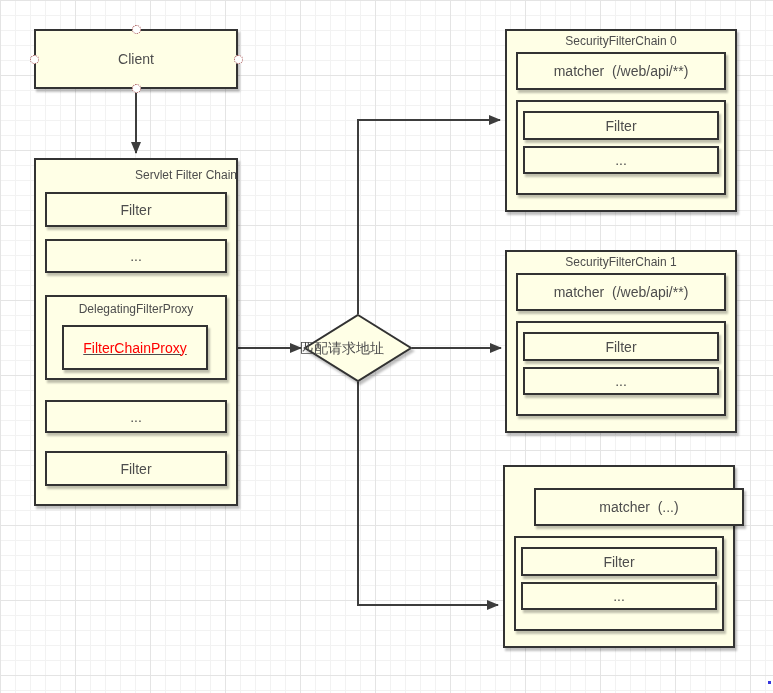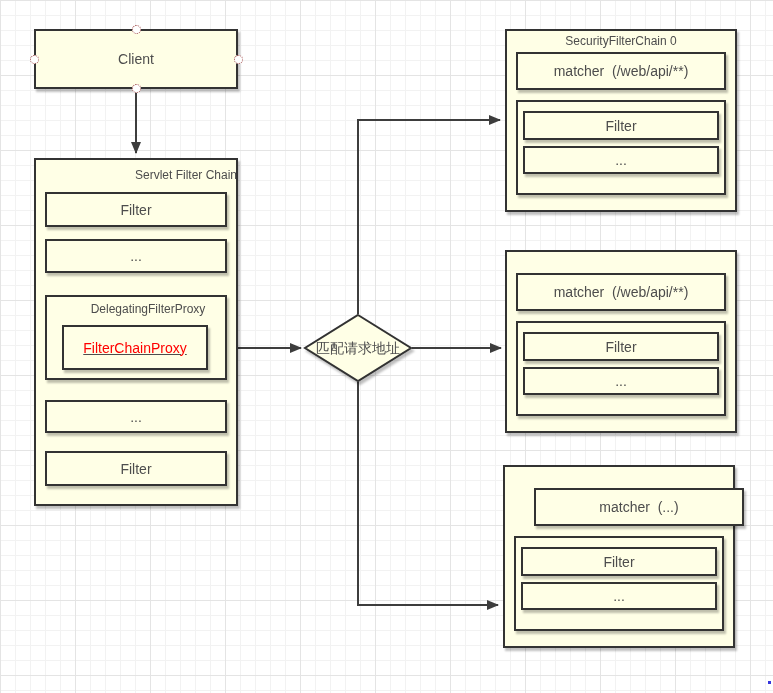--- a/index.html
+++ b/index.html
@@ -38,21 +38,21 @@
     position:absolute;box-sizing:border-box;
     font-size:12px;text-align:center;color:#4d4d4d;
   }
   .cp{
     position:absolute;width:7px;height:7px;border-radius:50%;
     background:#ffffff;border:1.5px dotted #a04a4a;
     box-sizing:content-box;
   }
   #decision-label{
     position:absolute;left:300px;top:340px;width:116px;
-    text-align:center;font-size:14px;color:#4d4d4d;
+    text-align:left;font-size:14px;color:#4d4d4d;
     white-space:nowrap;
   }
   #stray-dot{
     position:absolute;left:768px;top:681px;width:3px;height:3px;
     background:#3535dd;
   }
 </style>
 </head>
 <body>
 
@@ -91,21 +91,21 @@
   <div class="title-line" style="left:34px;top:168px;width:224px;margin-left:40px;">Servlet Filter Chain</div>
 
   <div class="node" style="left:45px;top:192px;width:182px;height:35px;">
     <span class="lbl">Filter</span>
   </div>
   <div class="node" style="left:45px;top:239px;width:182px;height:34px;">
     <span class="lbl">...</span>
   </div>
 
   <div class="node container" style="left:45px;top:295px;width:182px;height:85px;"></div>
-  <div class="title-line red" style="left:45px;top:302px;width:182px;margin-left:12px;">DelegatingFilterProxy</div>
+  <div class="title-line red" style="left:45px;top:302px;width:182px;">DelegatingFilterProxy</div>
   <div class="node" style="left:62px;top:325px;width:146px;height:45px;text-decoration:underline;">
     <span class="lbl red">FilterChainProxy</span>
   </div>
 
   <div class="node" style="left:45px;top:400px;width:182px;height:33px;">
     <span class="lbl">...</span>
   </div>
   <div class="node" style="left:45px;top:451px;width:182px;height:35px;">
     <span class="lbl">Filter</span>
   </div>
@@ -117,20 +117,21 @@
   </div>
   <div class="node container" style="left:516px;top:100px;width:210px;height:95px;"></div>
   <div class="node" style="left:523px;top:111px;width:196px;height:29px;">
     <span class="lbl">Filter</span>
   </div>
   <div class="node" style="left:523px;top:146px;width:196px;height:28px;">
     <span class="lbl">...</span>
   </div>
 
   <div class="node container" style="left:505px;top:250px;width:232px;height:183px;"></div>
+  <div class="title-line red" style="left:505px;top:255px;width:232px;">SecurityFilterChain 1</div>
   <div class="node" style="left:516px;top:273px;width:210px;height:38px;">
     <span class="lbl">matcher  (/web/api/**)</span>
   </div>
   <div class="node container" style="left:516px;top:321px;width:210px;height:95px;"></div>
   <div class="node" style="left:523px;top:332px;width:196px;height:29px;">
     <span class="lbl">Filter</span>
   </div>
   <div class="node" style="left:523px;top:367px;width:196px;height:28px;">
     <span class="lbl">...</span>
   </div>

